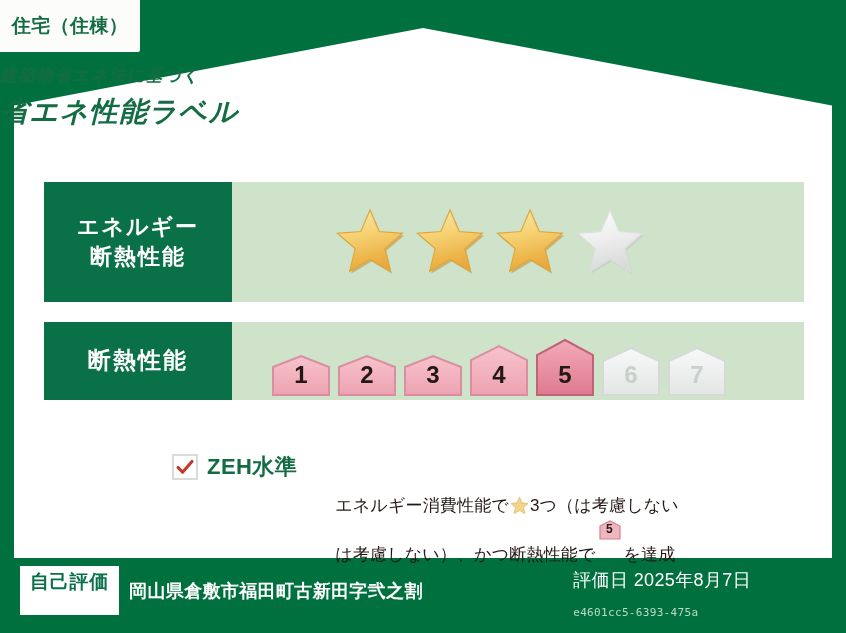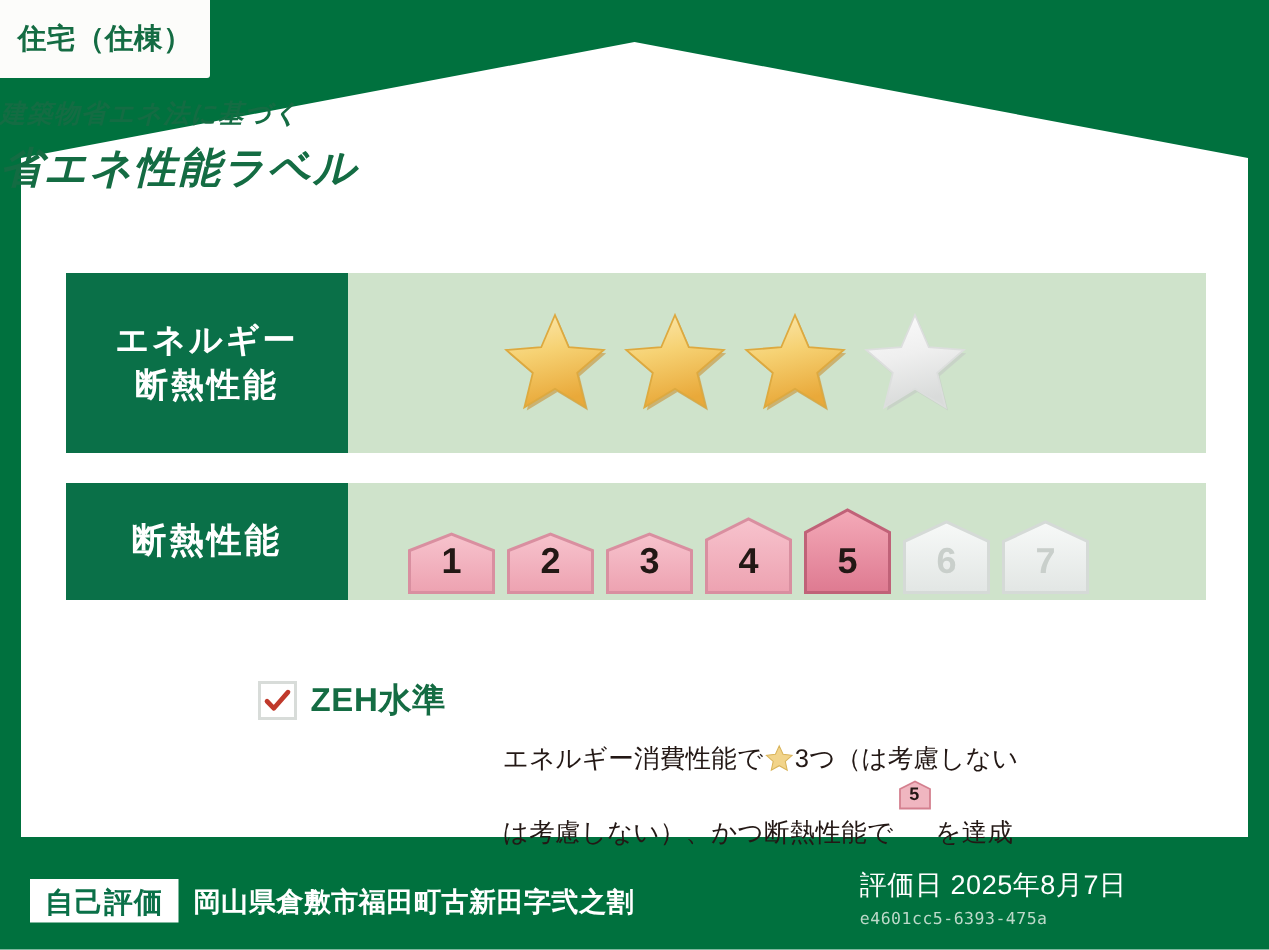--- a/index.html
+++ b/index.html
@@ -104,28 +104,28 @@
     position:absolute;left:0;right:0;bottom:0;height:72px;
     color:#ffffff;
   }
   .foot-left{
     position:absolute;left:20px;bottom:18px;
     display:flex;align-items:center;gap:10px;
   }
   .eval-badge{
     background:#ffffff;color:#0a7048;
     font-size:19px;font-weight:700;letter-spacing:.04em;
-    padding:3px 10px 0;
+    padding:3px 10px 20px;
   }
   .addr{font-size:18px;letter-spacing:.02em;color:#ffffff;font-weight:bold;}
   .foot-right{
     position:absolute;right:20px;bottom:14px;
   }
   .eval-date{font-size:18px;letter-spacing:.02em;}
-  .eval-id{font-size:11px;letter-spacing:.03em;color:#bcd9c9;margin-top:4px;font-family:"DejaVu Sans Mono",monospace;}
+  .eval-id{font-size:11px;letter-spacing:.03em;color:#bcd9c9;margin-top:14px;font-family:"DejaVu Sans Mono",monospace;}
 </style>
 </head>
 <body>
 
 <div class="label-root">
 
   <div class="tab tab-left">住宅（住棟）</div>
 
   <div class="card"></div>
 

